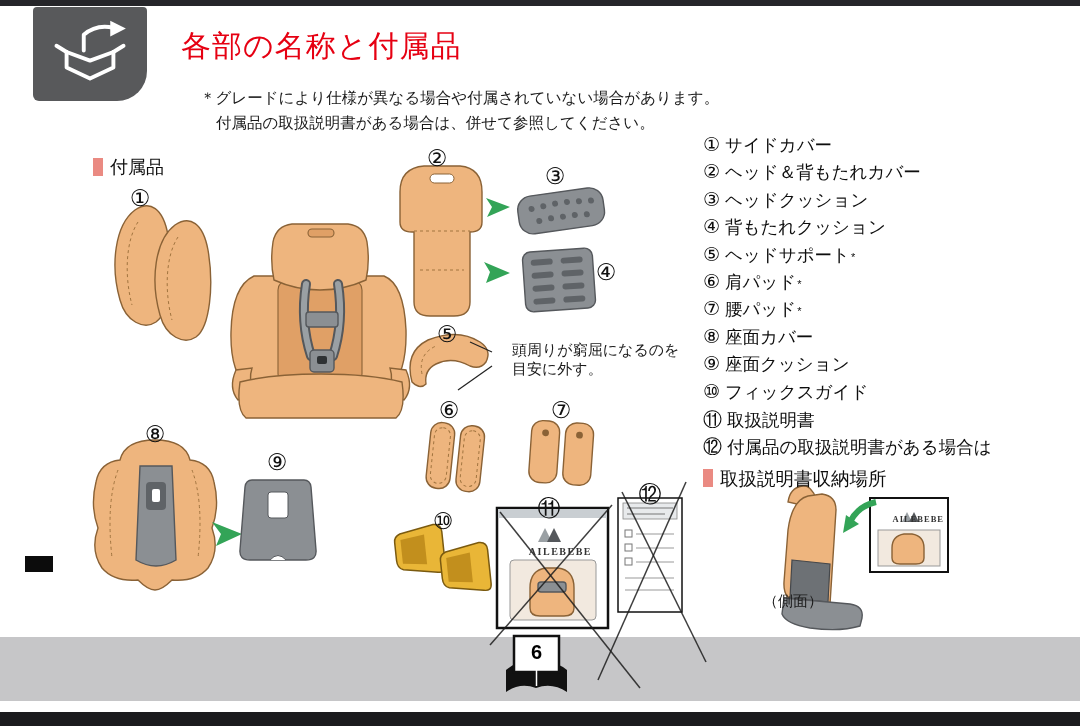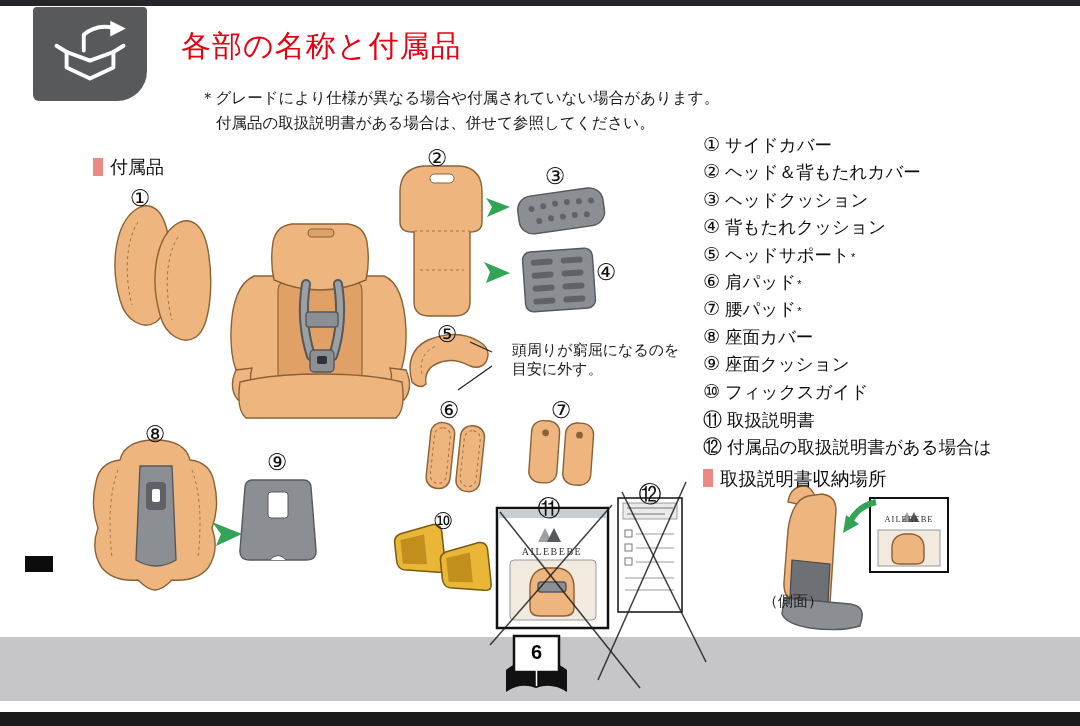--- a/index.html
+++ b/index.html
@@ -28,22 +28,22 @@
   
   .parts-list{left:703px;top:133px;}
   .part-row{display:flex;align-items:baseline;height:27.4px;font-size:17.5px;font-weight:500;color:#0d0d0d;white-space:nowrap;}
   .pnum{font-size:19px;margin-right:5px;}
   .past{font-size:11px;margin-left:1px;}
   
   .fig-num{position:absolute;width:26px;text-align:center;font-size:23px;line-height:26px;color:#111;}
   
   .annot{left:512px;top:340px;font-size:15px;line-height:19px;color:#1a1a1a;}
   
-  .brand-sm{position:absolute;text-align:center;font-family:"Liberation Serif","DejaVu Serif",serif;
-            font-weight:normal;color:#333;}
+  .brand-sm{position:absolute;text-align:right;font-family:"Liberation Serif","DejaVu Serif",serif;
+            font-weight:bold;color:#333;}
   .brand-a{left:512px;top:546px;width:80px;font-size:10px;letter-spacing:1.5px;}
   .brand-b{left:874px;top:514px;width:70px;font-size:8.5px;letter-spacing:1px;}
   .page-num{left:514px;top:641px;width:45px;text-align:center;font-size:20px;font-weight:bold;color:#000;}
   
   .fig-svg{left:40px;top:130px;width:960px;height:570px;pointer-events:none;}
   svg .tan{fill:#eeb57e;stroke:#8a6236;stroke-width:1.4;}
   svg .tanD{fill:#e0a066;stroke:#8a6236;stroke-width:1.1;}
   svg .gry{fill:#8b8f93;stroke:#55585c;stroke-width:1.4;}
   svg .dg{fill:#5f6367;}
   svg .stitch{fill:none;stroke:#a1743f;stroke-width:1;stroke-dasharray:3 3;}

